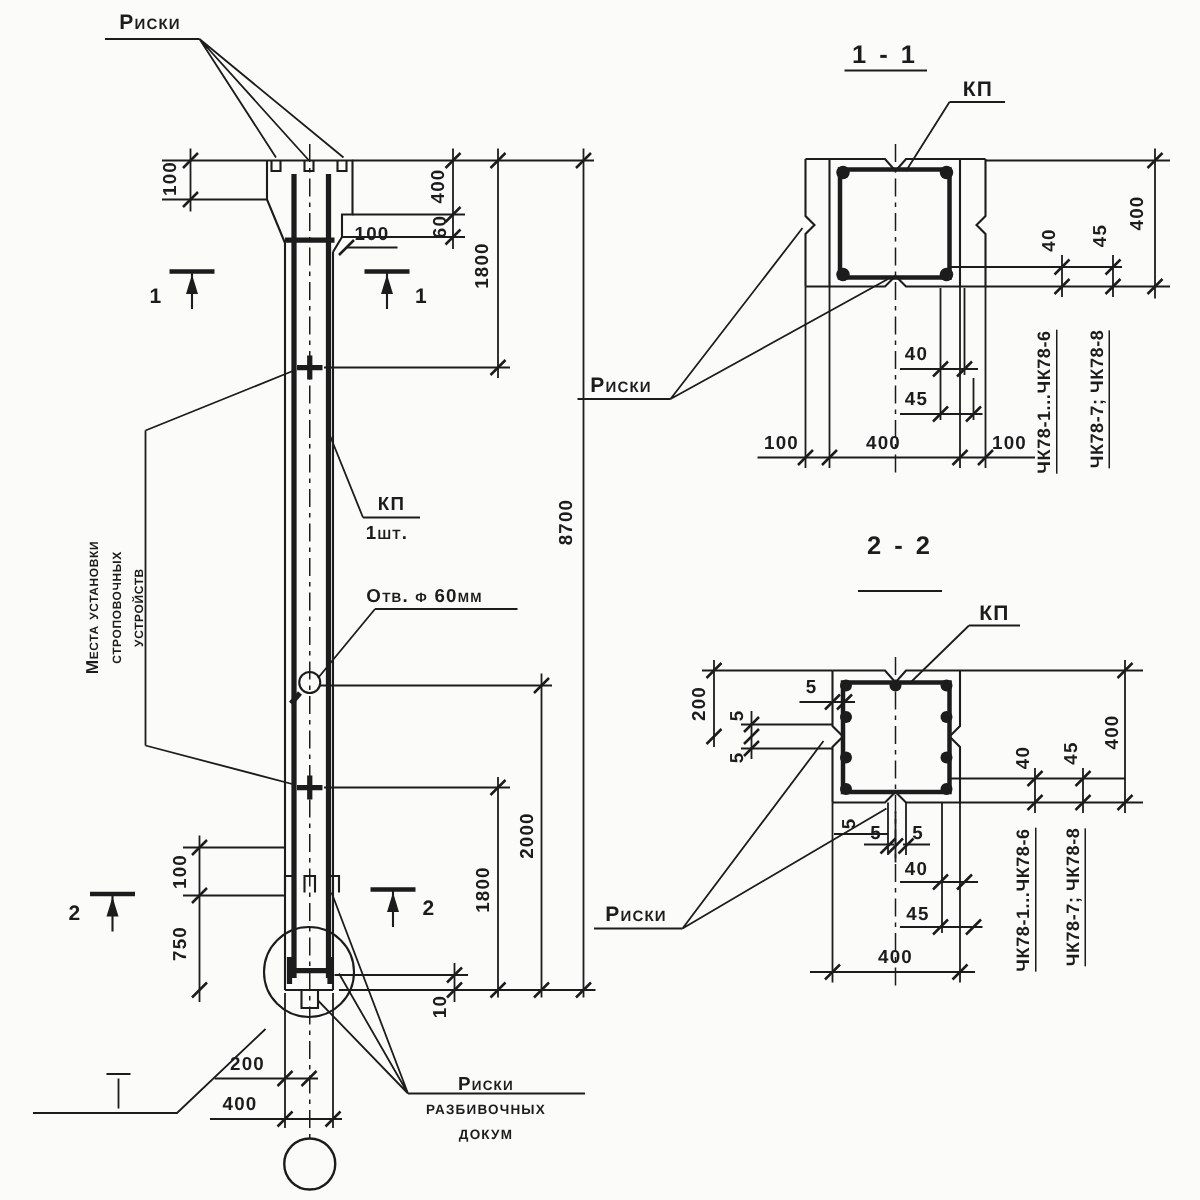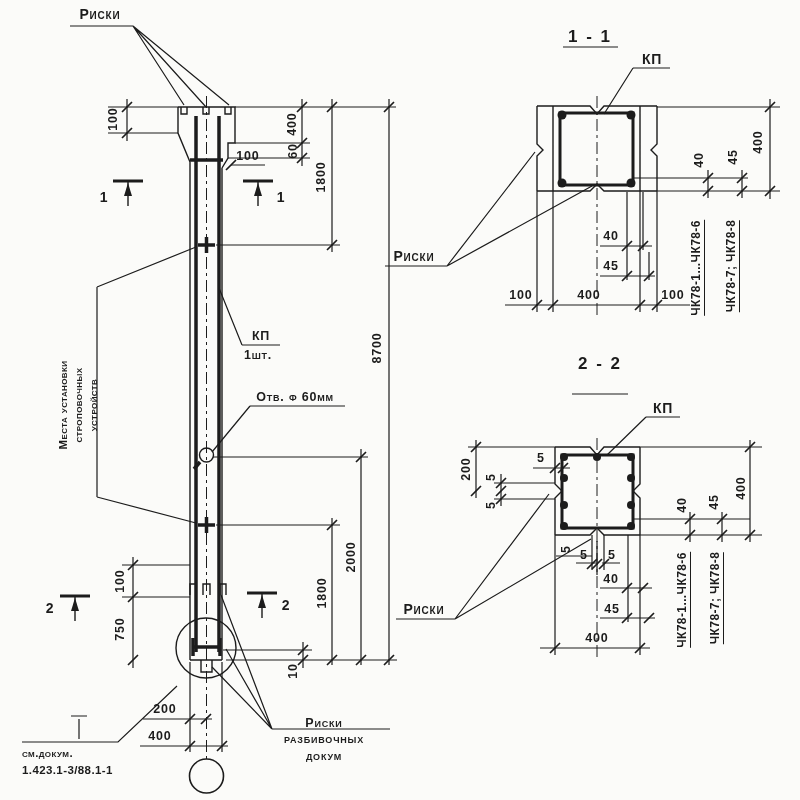--- a/index.html
+++ b/index.html
@@ -141,44 +141,40 @@
 <div class="lbl v" style="left:113px;top:119px">100</div>
 <div class="lbl v" style="left:292px;top:124px">400</div>
 <div class="lbl v" style="left:293px;top:151px">60</div>
 <div class="lbl" style="left:248px;top:156px">100</div>
 <div class="lbl v" style="left:321px;top:177px">1800</div>
 <div class="lbl v" style="left:377px;top:348px">8700</div>
 <div class="lbl med" style="left:104px;top:197px">1</div>
 <div class="lbl med" style="left:281px;top:197px">1</div>
 <div class="lbl" style="left:261px;top:336px">КП</div>
 <div class="lbl" style="left:258px;top:355px">1шт.</div>
-<div class="lbl" style="left:295px;top:397px">Отв. ф 60мм</div>
+<div class="lbl" style="left:283px;top:397px">Отв. ф 60мм</div>
 <div class="lbl v multi sm" style="left:78px;top:405px">
   <span>Места установки</span>
   <span>строповочных</span>
   <span>устройств</span>
 </div>
 <div class="lbl v" style="left:120px;top:581px">100</div>
 <div class="lbl v" style="left:120px;top:629px">750</div>
 <div class="lbl med" style="left:50px;top:608px">2</div>
 <div class="lbl med" style="left:286px;top:605px">2</div>
 <div class="lbl v" style="left:322px;top:593px">1800</div>
 <div class="lbl v" style="left:351px;top:557px">2000</div>
 <div class="lbl v" style="left:293px;top:671px">10</div>
 <div class="lbl" style="left:165px;top:709px">200</div>
 <div class="lbl" style="left:160px;top:736px">400</div>
 <div class="lbl multi" style="left:324px;top:739px">
   <span>Риски</span>
   <span>разбивочных</span>
   <span>докум</span>
 </div>
-<div class="lbl tl sm" style="left:22px;top:745px">
-  <span style="display:block">см.докум.</span>
-  <span style="display:block">1.423.1-3/88.1-1</span>
-</div>
 
 <div class="lbl big" style="left:590px;top:37px">1 - 1</div>
 <div class="lbl med" style="left:652px;top:59px">КП</div>
 <div class="lbl med" style="left:414px;top:256px">Риски</div>
 <div class="lbl" style="left:611px;top:236px">40</div>
 <div class="lbl" style="left:611px;top:266px">45</div>
 <div class="lbl" style="left:521px;top:295px">100</div>
 <div class="lbl" style="left:589px;top:295px">400</div>
 <div class="lbl" style="left:673px;top:295px">100</div>
 <div class="lbl v" style="left:699px;top:160px">40</div>

